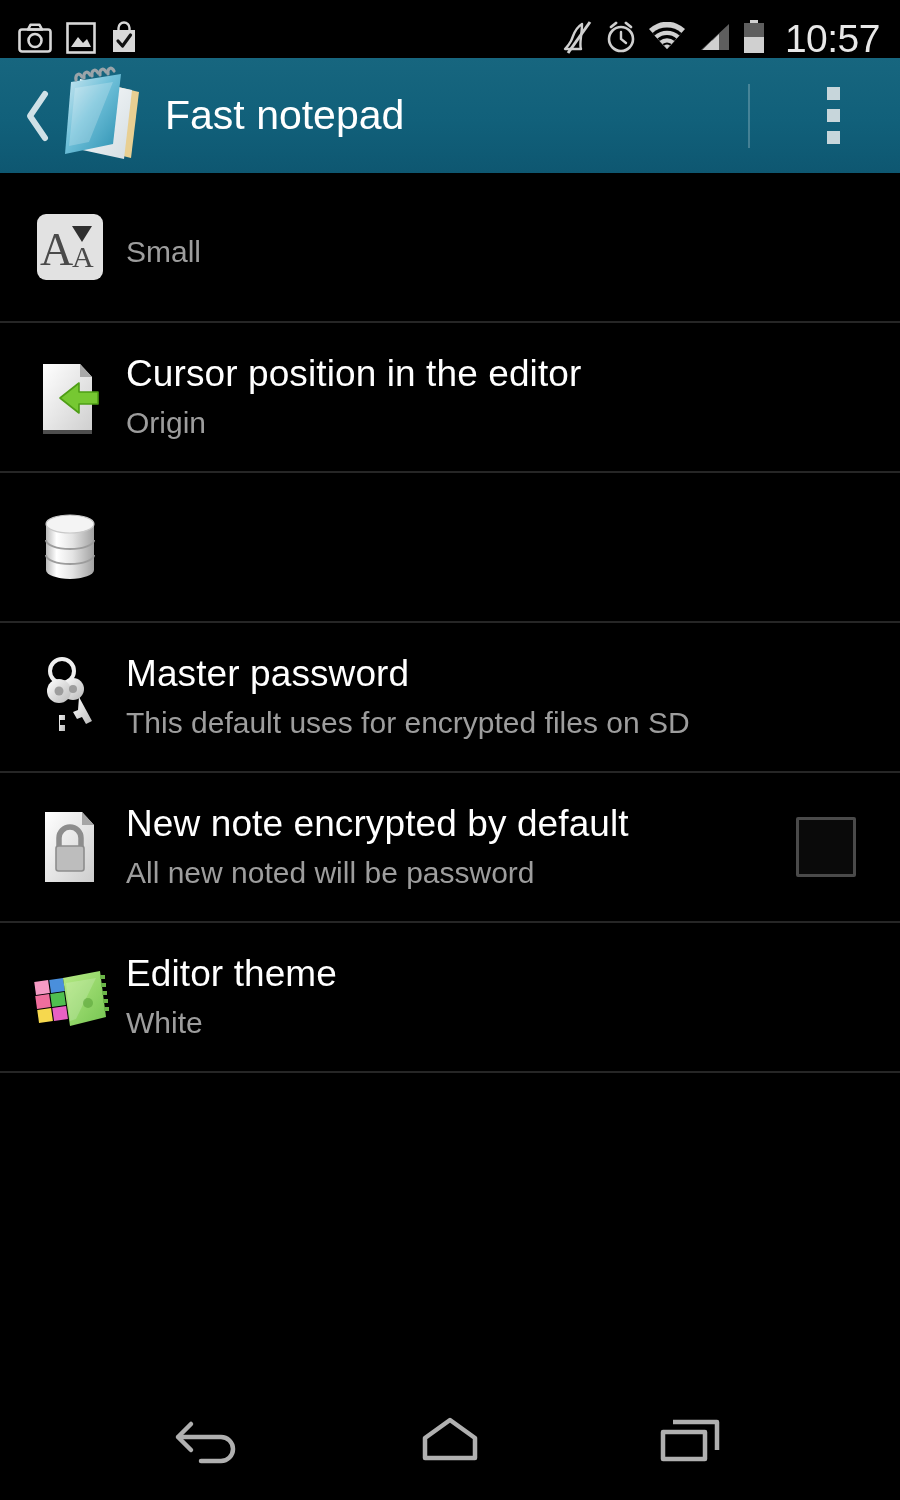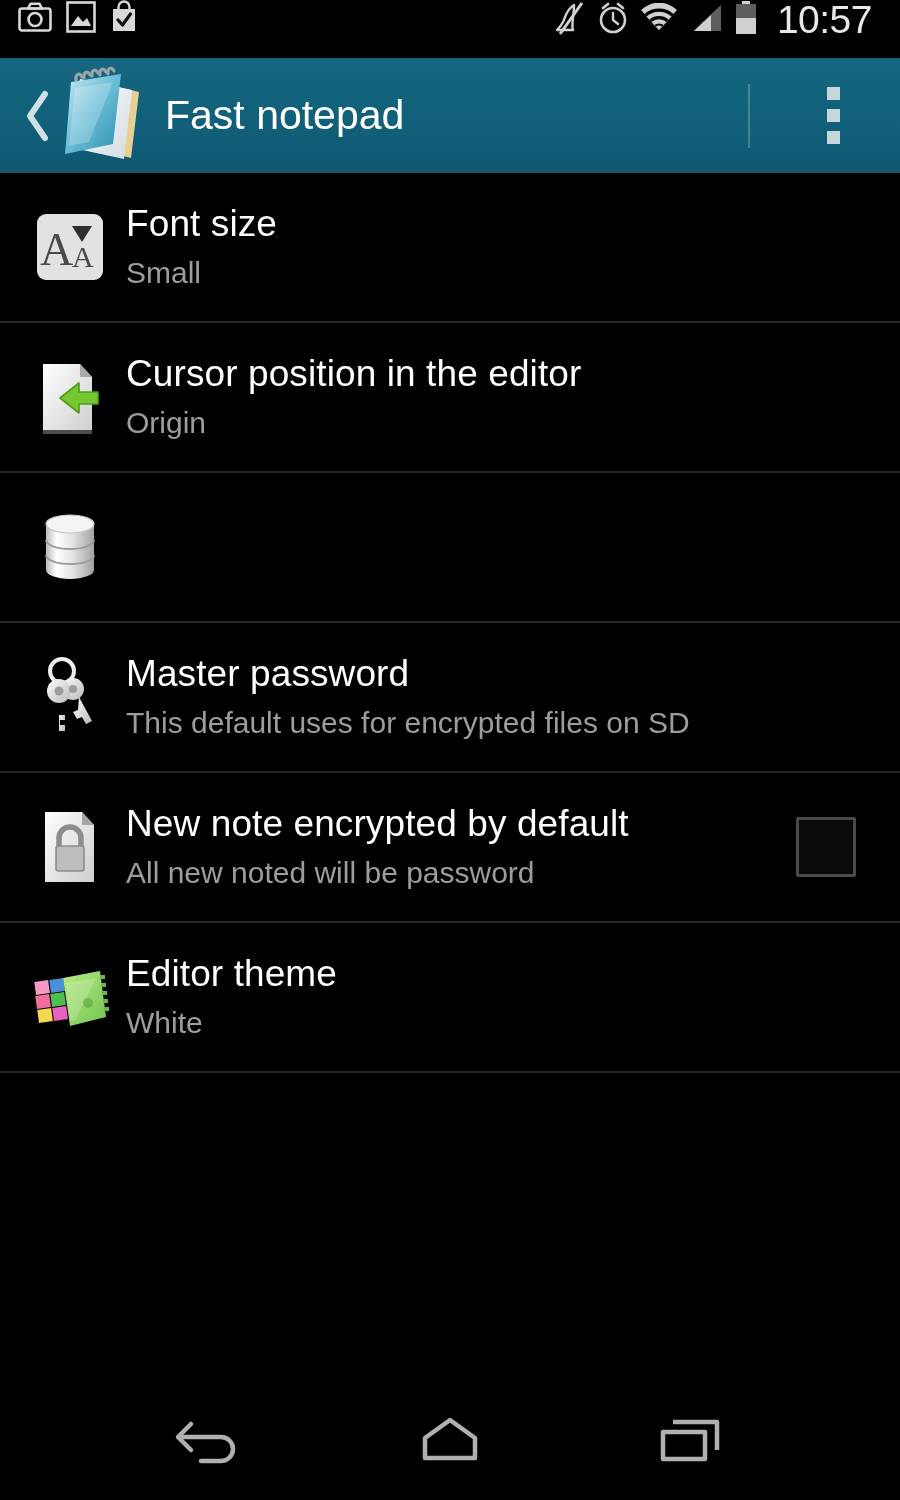--- a/index.html
+++ b/index.html
@@ -21,22 +21,22 @@
     background: #000000;
     display: flex;
     flex-direction: column;
   }
 
   
   .status-bar {
     height: 58px;
     background: #000000;
     display: flex;
-    align-items: flex-start;
-    padding: 0 28px 0 18px;
+    align-items: flex-end;
+    padding: 0 20px 0 18px;
     box-sizing: border-box;
     position: relative;
   }
   .status-left {
     display: flex;
     align-items: center;
     gap: 14px;
   }
   .status-right {
     margin-left: auto;
@@ -322,21 +322,20 @@
     <div class="pref-row">
       <div class="pref-icon">
         <svg width="76" height="76" viewBox="0 0 76 76">
           <rect x="5" y="5" width="66" height="66" rx="9" fill="#e2e2e2"></rect>
           <text x="8" y="56" font-family="Liberation Serif, serif" font-size="46" fill="#4a4a4a">A</text>
           <text x="40" y="58" font-family="Liberation Serif, serif" font-size="30" fill="#4a4a4a">A</text>
           <path d="M40 17 L60 17 L50 33 Z" fill="#2f2f2f"></path>
         </svg>
       </div>
       <div class="pref-text">
-        <div class="pref-title">Font size</div>
         <div class="pref-summary">Small</div>
       </div>
     </div>
 
     <div class="pref-row">
       <div class="pref-icon">
         <svg width="76" height="80" viewBox="0 0 76 80">
           <defs>
             <linearGradient id="docGrad" x1="0" y1="0" x2="1" y2="1">
               <stop offset="0%" stop-color="#ffffff"></stop>

